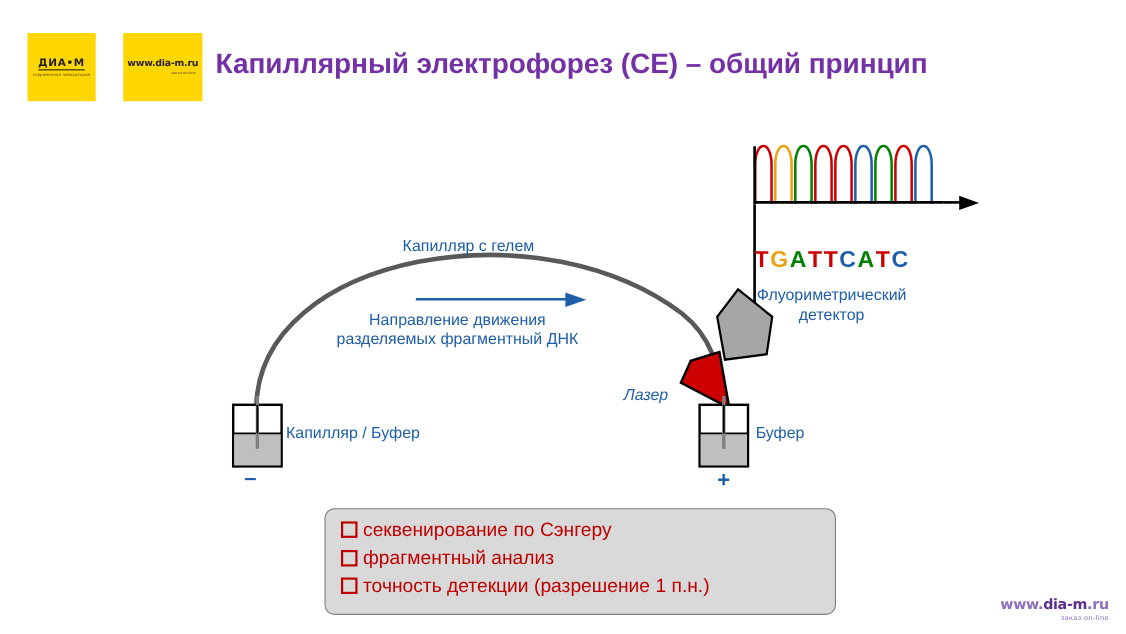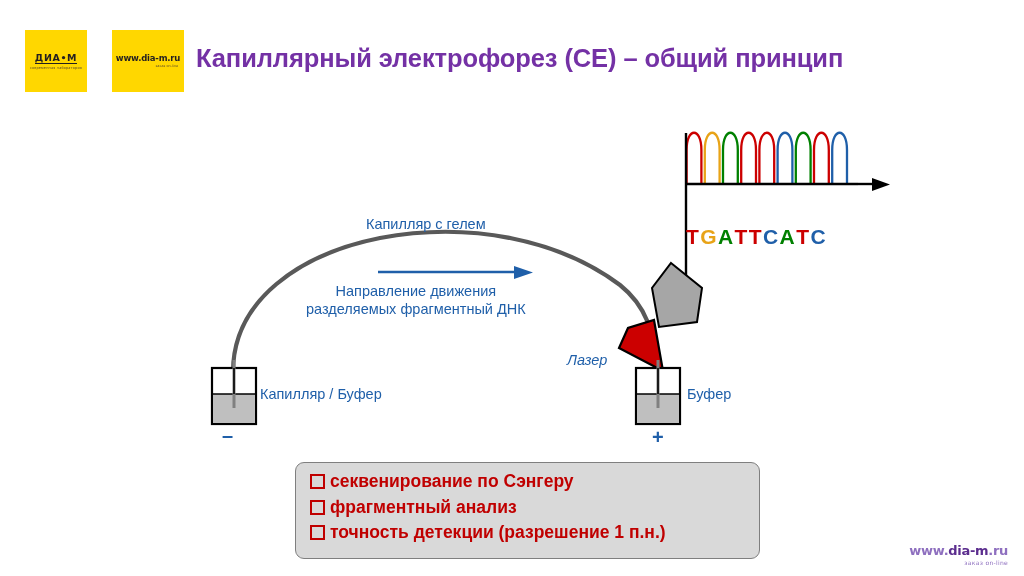--- a/index.html
+++ b/index.html
@@ -131,21 +131,21 @@
     background: #D9D9D9;
     border: 1.2px solid #7F7F7F;
     border-radius: 9px;
     box-sizing: border-box;
     padding: 10px 0 0 14px;
   }
   .bullet-row {
     display: flex;
     align-items: center;
     color: #C00000;
-    font-weight: bold;
+    font-weight: normal;
     font-size: 17.5px;
     line-height: 1.0;
     margin-bottom: 8px;
     white-space: nowrap;
   }
   .bullet-sq {
     display: inline-block;
     width: 11px;
     height: 11px;
     border: 2px solid #C00000;
@@ -239,20 +239,24 @@
 
   <div id="seq-letters"><span style="color: rgb(204, 0, 0);">T</span><span style="color: rgb(232, 163, 23);">G</span><span style="color: rgb(0, 128, 0);">A</span><span style="color: rgb(204, 0, 0);">T</span><span style="color: rgb(204, 0, 0);">T</span><span style="color: rgb(31, 95, 169);">C</span><span style="color: rgb(0, 128, 0);">A</span><span style="color: rgb(204, 0, 0);">T</span><span style="color: rgb(31, 95, 169);">C</span></div>
 
   <div class="lbl" id="lbl-capillary">Капилляр с гелем</div>
 
   <div class="lbl" id="lbl-direction">
     <div>Направление движения</div>
     <div>разделяемых фрагментный ДНК</div>
   </div>
 
+  <div class="lbl" id="lbl-detector">
+    <div>Флуориметрический</div>
+    <div>детектор</div>
+  </div>
 
   <div class="lbl" id="lbl-laser">Лазер</div>
 
   <div class="lbl" id="lbl-sample">Капилляр / Буфер</div>
 
   <div class="lbl" id="lbl-buffer">Буфер</div>
 
   <div class="sign" id="sign-minus">–</div>
   <div class="sign" id="sign-plus">+</div>
 

